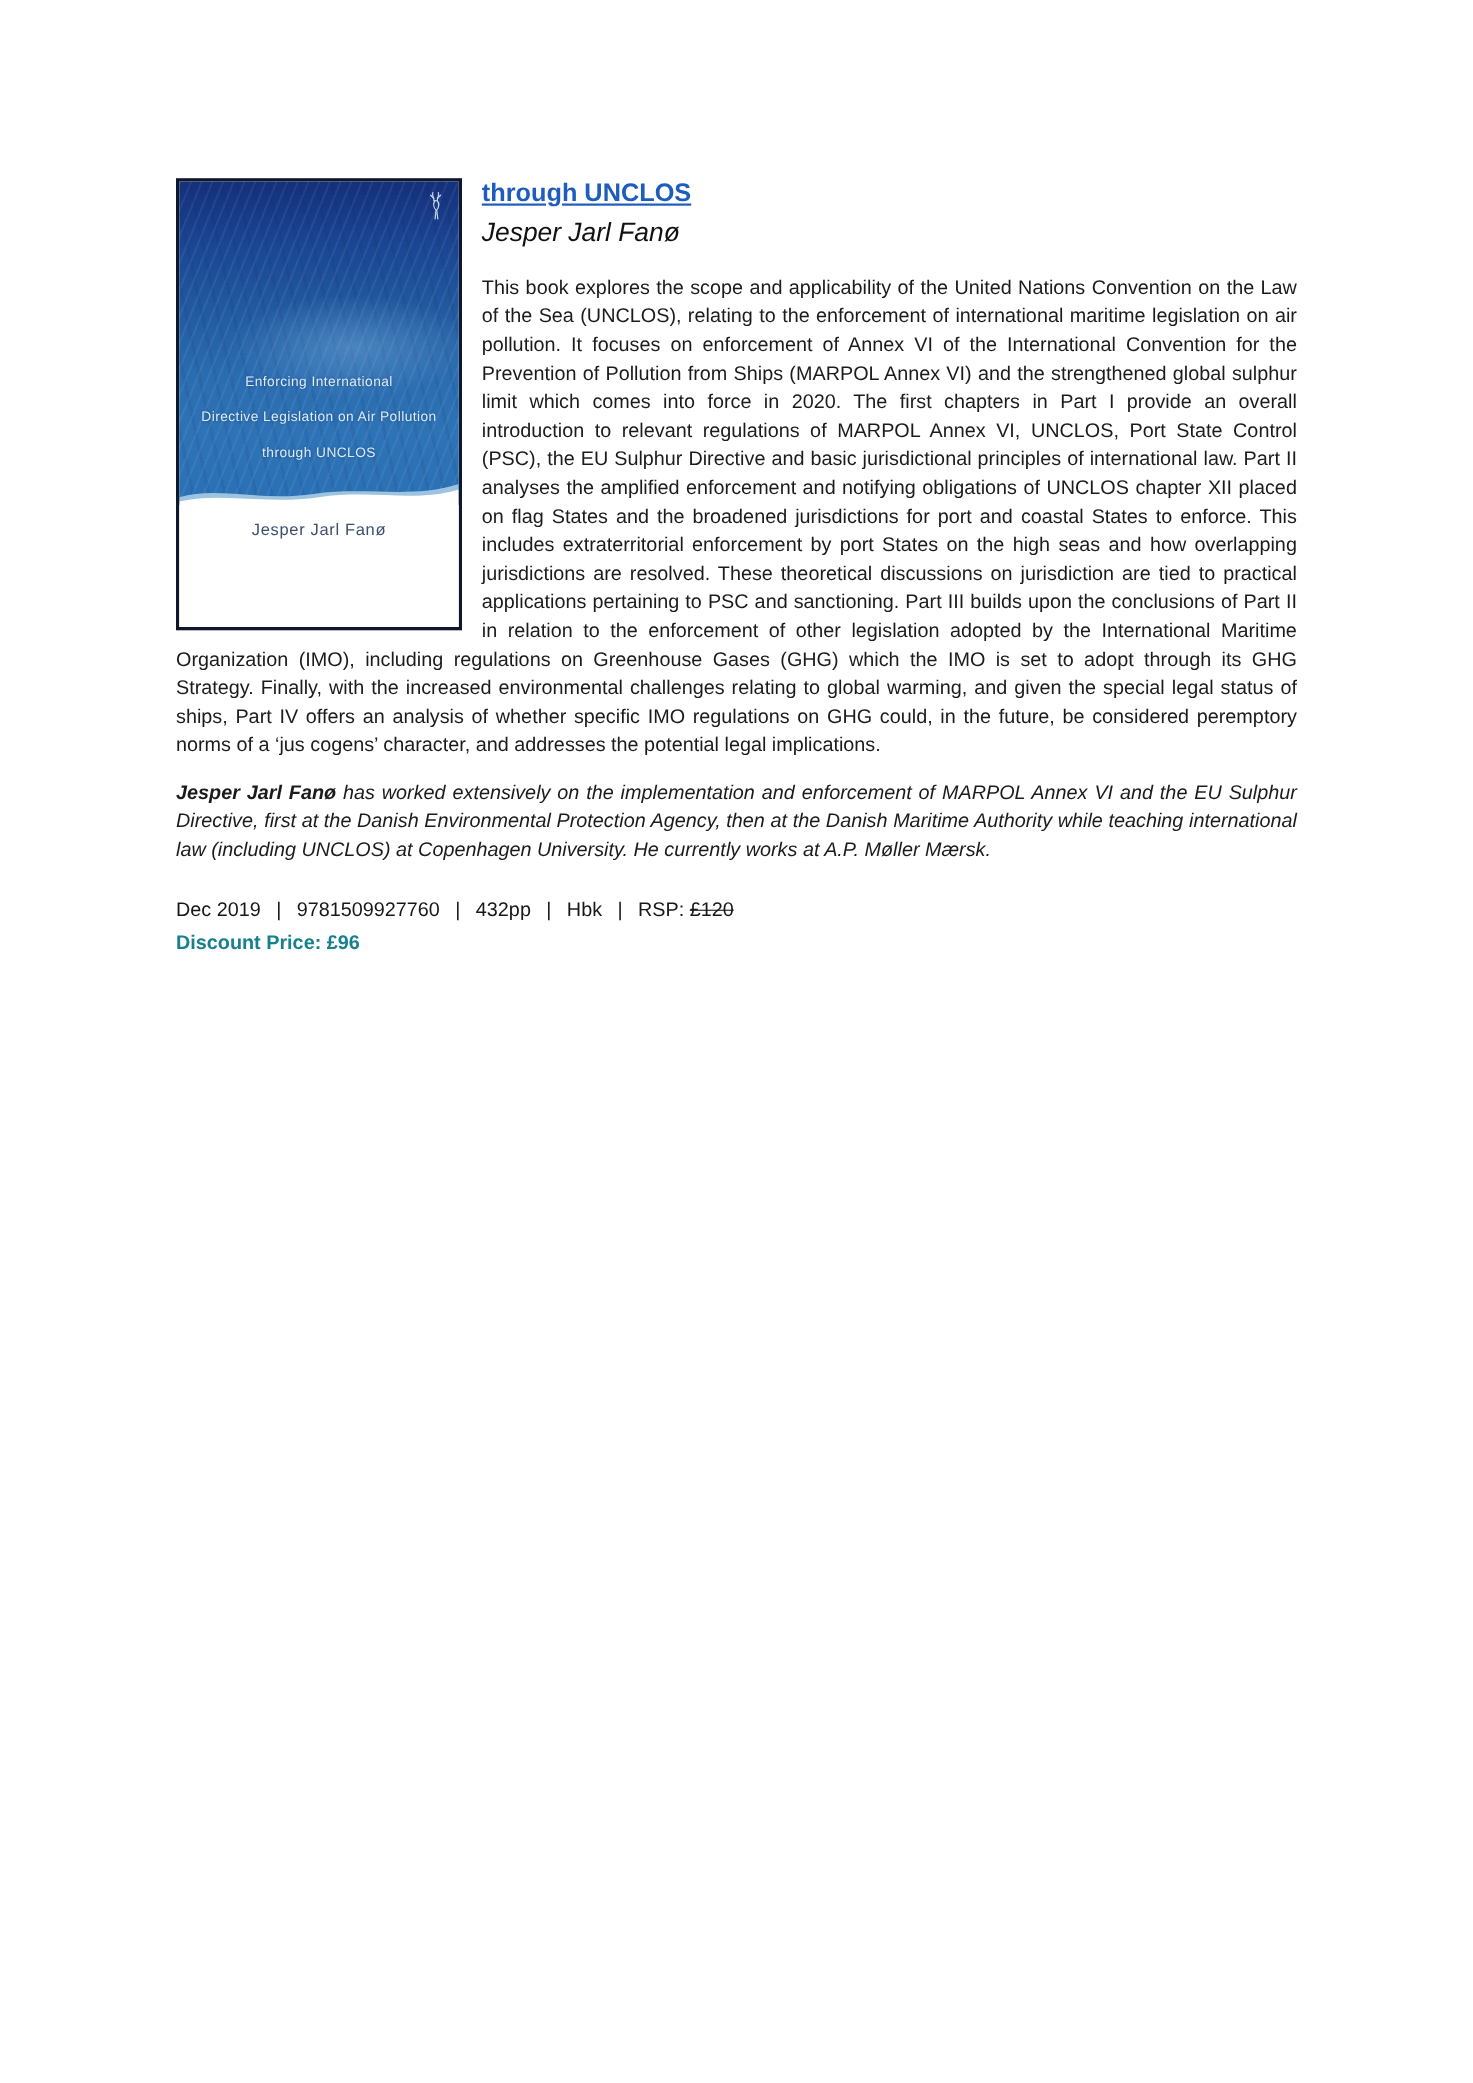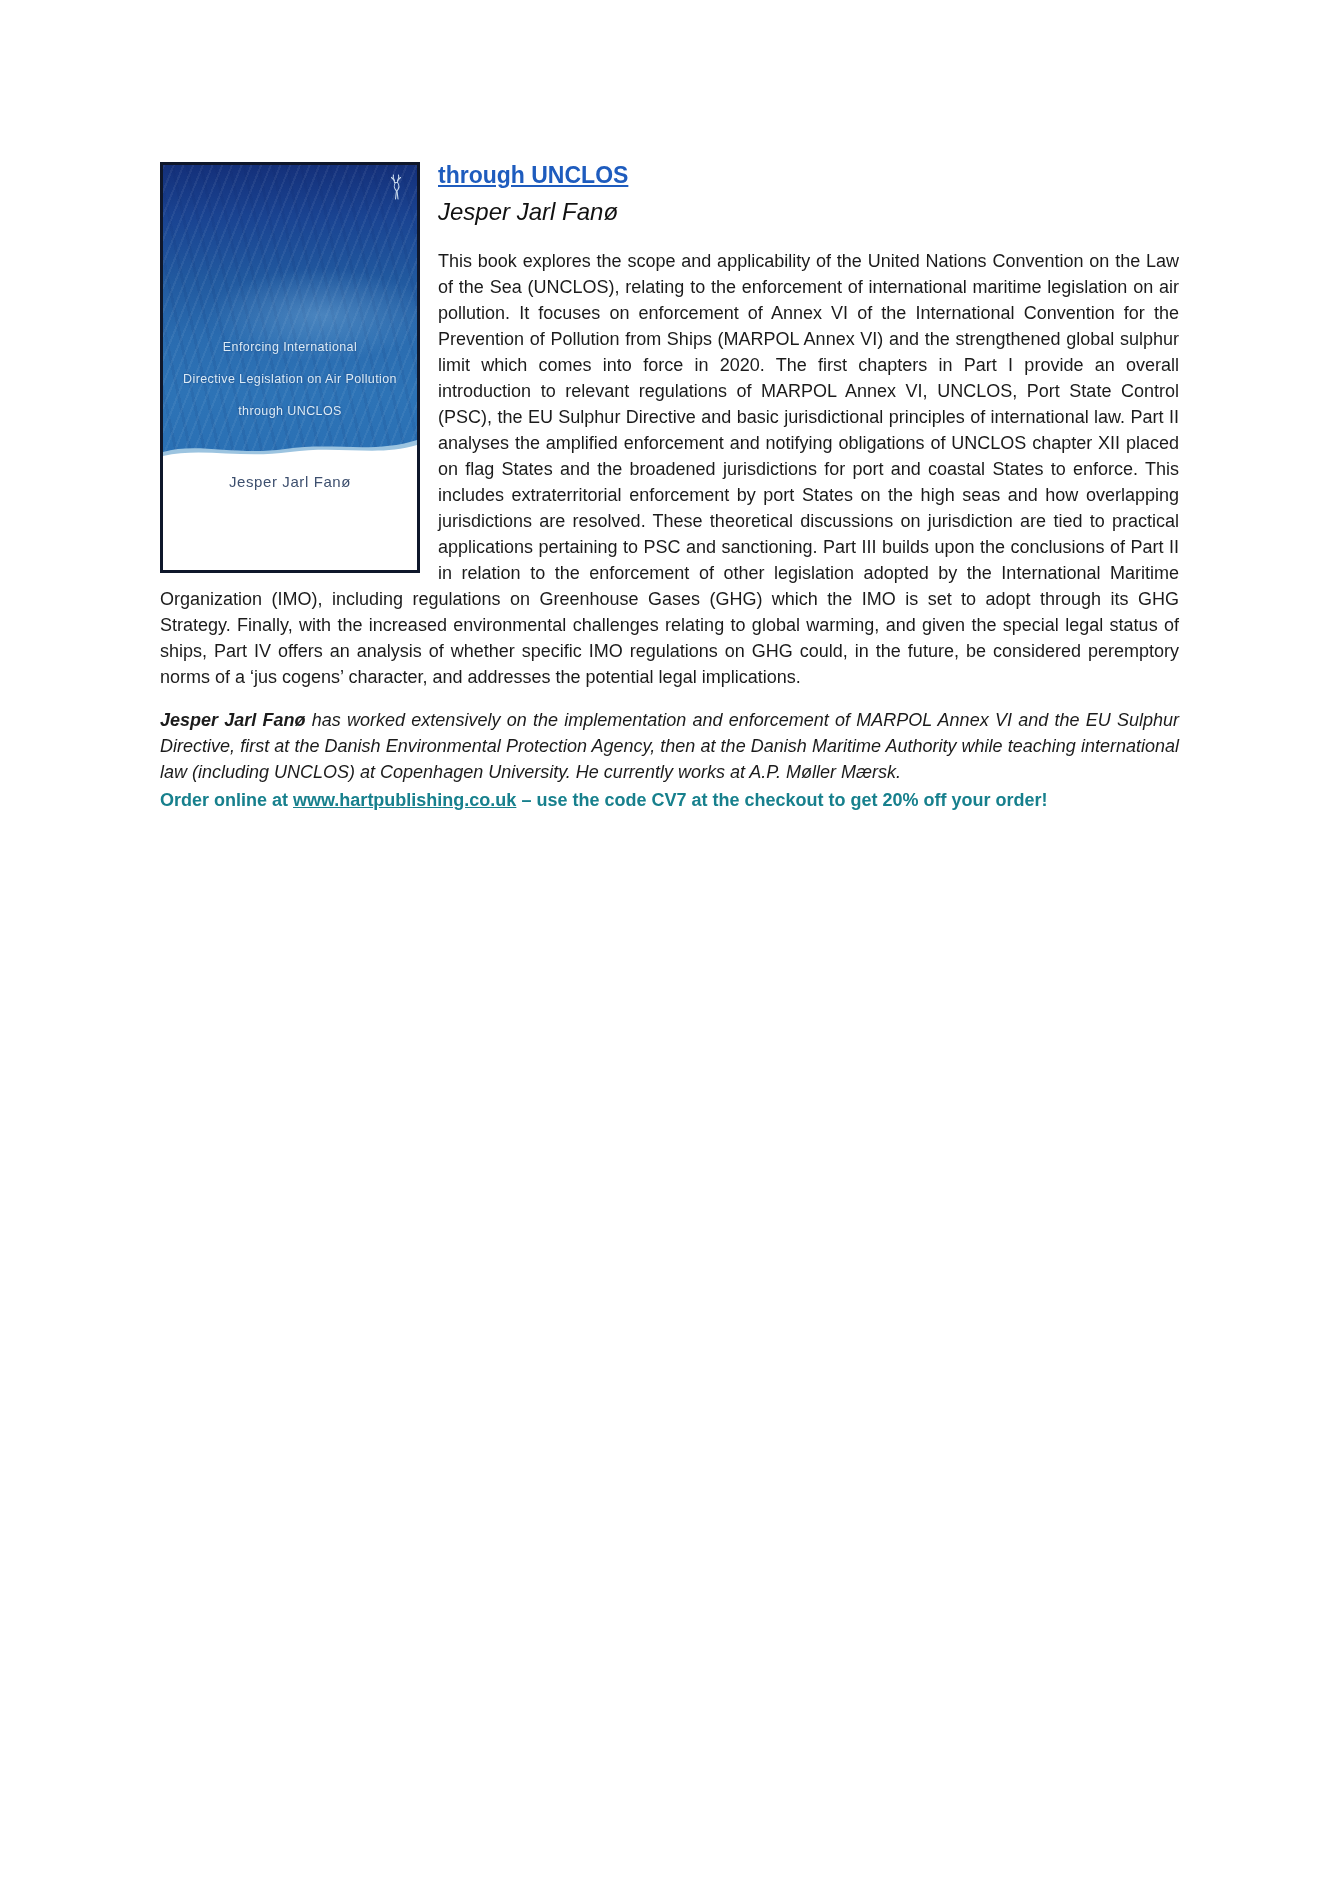--- a/index.html
+++ b/index.html
@@ -186,18 +186,21 @@
     <div class="title">
       <span class="title-l2">through UNCLOS</span>
     </div>
 
     <div class="book-author">Jesper Jarl Fanø</div>
 
     <p class="desc">This book explores the scope and applicability of the United Nations Convention on the Law of the Sea (UNCLOS), relating to the enforcement of international maritime legislation on air pollution. It focuses on enforcement of Annex VI of the International Convention for the Prevention of Pollution from Ships (MARPOL Annex VI) and the strengthened global sulphur limit which comes into force in 2020. The first chapters in Part I provide an overall introduction to relevant regulations of MARPOL Annex VI, UNCLOS, Port State Control (PSC), the EU Sulphur Directive and basic jurisdictional principles of international law. Part II analyses the amplified enforcement and notifying obligations of UNCLOS chapter XII placed on flag States and the broadened jurisdictions for port and coastal States to enforce. This includes extraterritorial enforcement by port States on the high seas and how overlapping jurisdictions are resolved. These theoretical discussions on jurisdiction are tied to practical applications pertaining to PSC and sanctioning. Part III builds upon the conclusions of Part II in relation to the enforcement of other legislation adopted by the International Maritime Organization (IMO), including regulations on Greenhouse Gases (GHG) which the IMO is set to adopt through its GHG Strategy. Finally, with the increased environmental challenges relating to global warming, and given the special legal status of ships, Part IV offers an analysis of whether specific IMO regulations on GHG could, in the future, be considered peremptory norms of a ‘jus cogens’ character, and addresses the potential legal implications.</p>
 
     <p class="bio"><span class="bio-name">Jesper Jarl Fanø</span><span> has worked extensively on the implementation and enforcement of MARPOL Annex VI and the EU Sulphur Directive, first at the Danish Environmental Protection Agency, then at the Danish Maritime Authority while teaching international law (including UNCLOS) at Copenhagen University. He currently works at A.P. Møller Mærsk.</span></p>
 
-
-
-    <div class="order"><span>Order online at </span><span class="order-link">www.hartpublishing.co.uk</span><span> – use the code CV7 at the checkout to get 20% off your order!</span></div>
+    <div class="details">
+      <span>Dec 2019</span><span class="sep">|</span><span>9781509927760</span><span class="sep">|</span><span>432pp</span><span class="sep">|</span><span>Hbk</span><span class="sep">|</span><span>RSP:</span> <span class="rsp-struck">£120</span>
+    </div>
+
+    <div class="discount">Discount Price: £96</div>
+
 
   </div>
 </div>
 
 </body></html>

